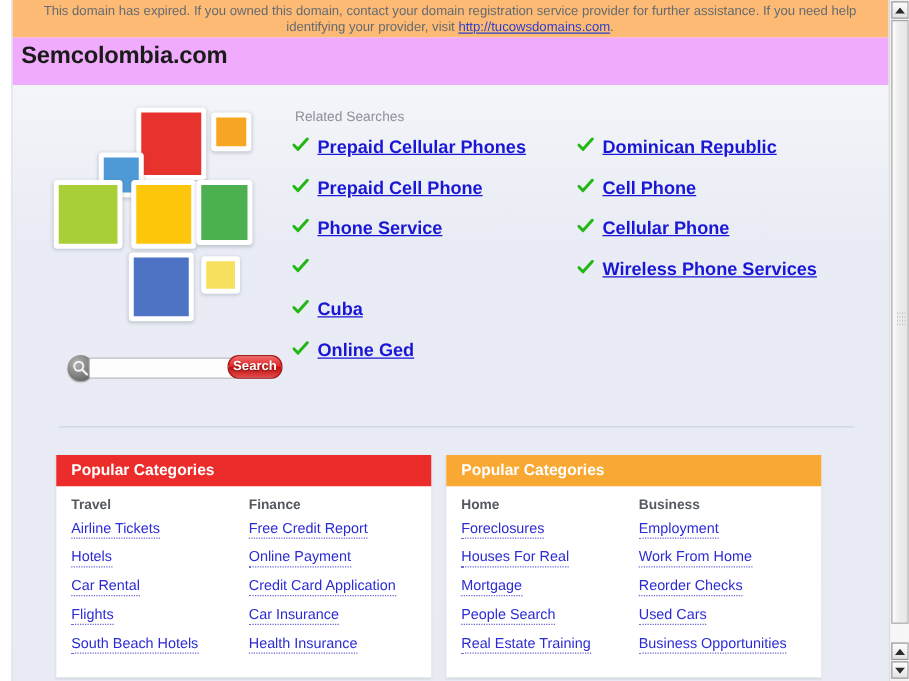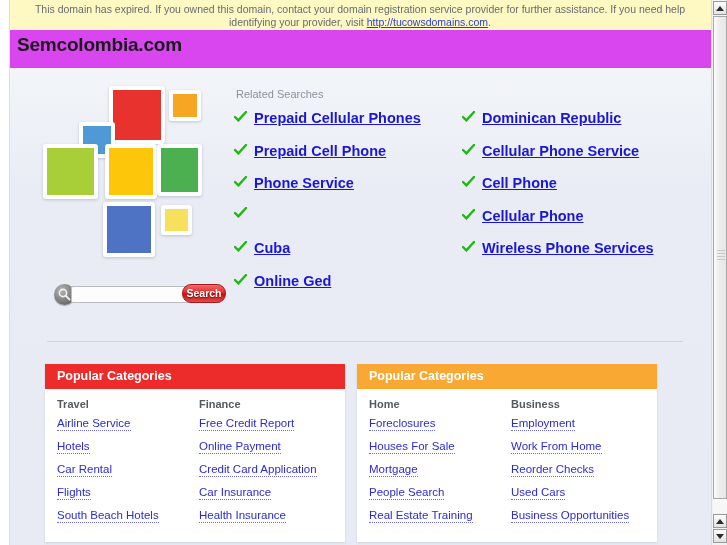--- a/index.html
+++ b/index.html
@@ -36,39 +36,39 @@
     background: #ffffff;
     border-right: 1px solid #d9dde6;
     z-index: 5;
   }
   
   #banner {
     position: absolute;
     left: 9px; top: 0;
     width: 702px;
     height: 30px;
-    background: #fef9c3;
+    background: #fdba74;
     box-sizing: border-box;
     padding: 3px 18px 0 18px;
     text-align: center;
     font-size: 10.5px;
     line-height: 13px;
     color: #666b70;
   }
   #banner a {
     color: #2b3fcf;
     text-decoration: underline;
   }
   
   #header {
     position: absolute;
     left: 9px; top: 30px;
     width: 702px;
     height: 38px;
-    background: #d946ef;
+    background: #f0abfc;
   }
   #domain-title {
     position: absolute;
     left: 8px; top: 4px;
     font-size: 19px;
     font-weight: bold;
     color: #1a1a1a;
     letter-spacing: -0.2px;
   }
   
@@ -377,28 +377,20 @@
                   </svg>
                 </span>
               <span class="rs-link">Dominican Republic</span>
             </div>
             <div class="rs-item">
               <span class="check">
                   <svg width="13" height="11" viewBox="0 0 13 11">
                     <path d="M1 6 L4.4 9.4 L12 1" stroke="#22b814" stroke-width="2.4" fill="none" stroke-linecap="round"></path>
                   </svg>
                 </span>
-              <span class="rs-link">Cellular Phone Service</span>
-            </div>
-            <div class="rs-item">
-              <span class="check">
-                  <svg width="13" height="11" viewBox="0 0 13 11">
-                    <path d="M1 6 L4.4 9.4 L12 1" stroke="#22b814" stroke-width="2.4" fill="none" stroke-linecap="round"></path>
-                  </svg>
-                </span>
               <span class="rs-link">Cell Phone</span>
             </div>
             <div class="rs-item">
               <span class="check">
                   <svg width="13" height="11" viewBox="0 0 13 11">
                     <path d="M1 6 L4.4 9.4 L12 1" stroke="#22b814" stroke-width="2.4" fill="none" stroke-linecap="round"></path>
                   </svg>
                 </span>
               <span class="rs-link">Cellular Phone</span>
             </div>
@@ -425,21 +417,21 @@
         <button id="search-button">Search</button>
       </div>
 
       <div id="divider"></div>
 
       <div class="cat-box" id="cat-box-left">
         <div class="cat-header" style="background:#ec2b2b;">Popular Categories</div>
         <div class="cat-body">
           <div class="cat-col">
             <div class="cat-colhead">Travel</div>
-            <a class="cat-link">Airline Service</a>
+            <a class="cat-link">Airline Tickets</a>
             <a class="cat-link">Hotels</a>
             <a class="cat-link">Car Rental</a>
             <a class="cat-link">Flights</a>
             <a class="cat-link">South Beach Hotels</a>
           </div>
           <div class="cat-col">
             <div class="cat-colhead">Finance</div>
             <a class="cat-link">Free Credit Report</a>
             <a class="cat-link">Online Payment</a>
             <a class="cat-link">Credit Card Application</a>
@@ -448,21 +440,21 @@
           </div>
         </div>
       </div>
 
       <div class="cat-box" id="cat-box-right">
         <div class="cat-header" style="background:#f9a933;">Popular Categories</div>
         <div class="cat-body">
           <div class="cat-col">
             <div class="cat-colhead">Home</div>
             <a class="cat-link">Foreclosures</a>
-            <a class="cat-link">Houses For Sale</a>
+            <a class="cat-link">Houses For Real</a>
             <a class="cat-link">Mortgage</a>
             <a class="cat-link">People Search</a>
             <a class="cat-link">Real Estate Training</a>
           </div>
           <div class="cat-col">
             <div class="cat-colhead">Business</div>
             <a class="cat-link">Employment</a>
             <a class="cat-link">Work From Home</a>
             <a class="cat-link">Reorder Checks</a>
             <a class="cat-link">Used Cars</a>

